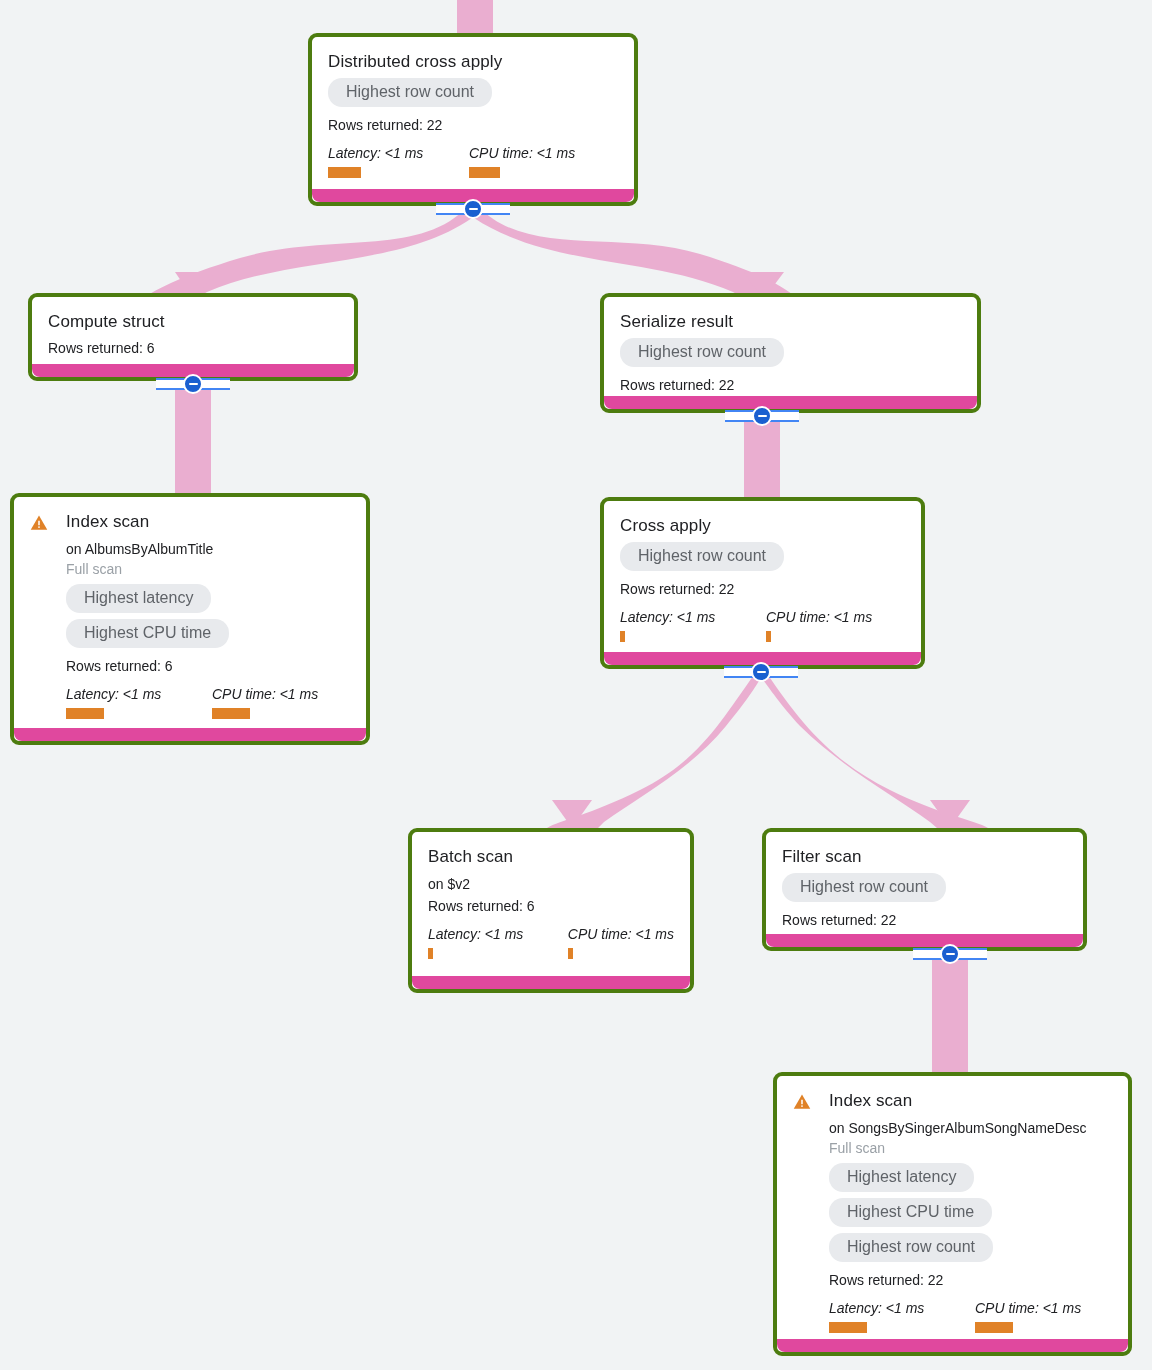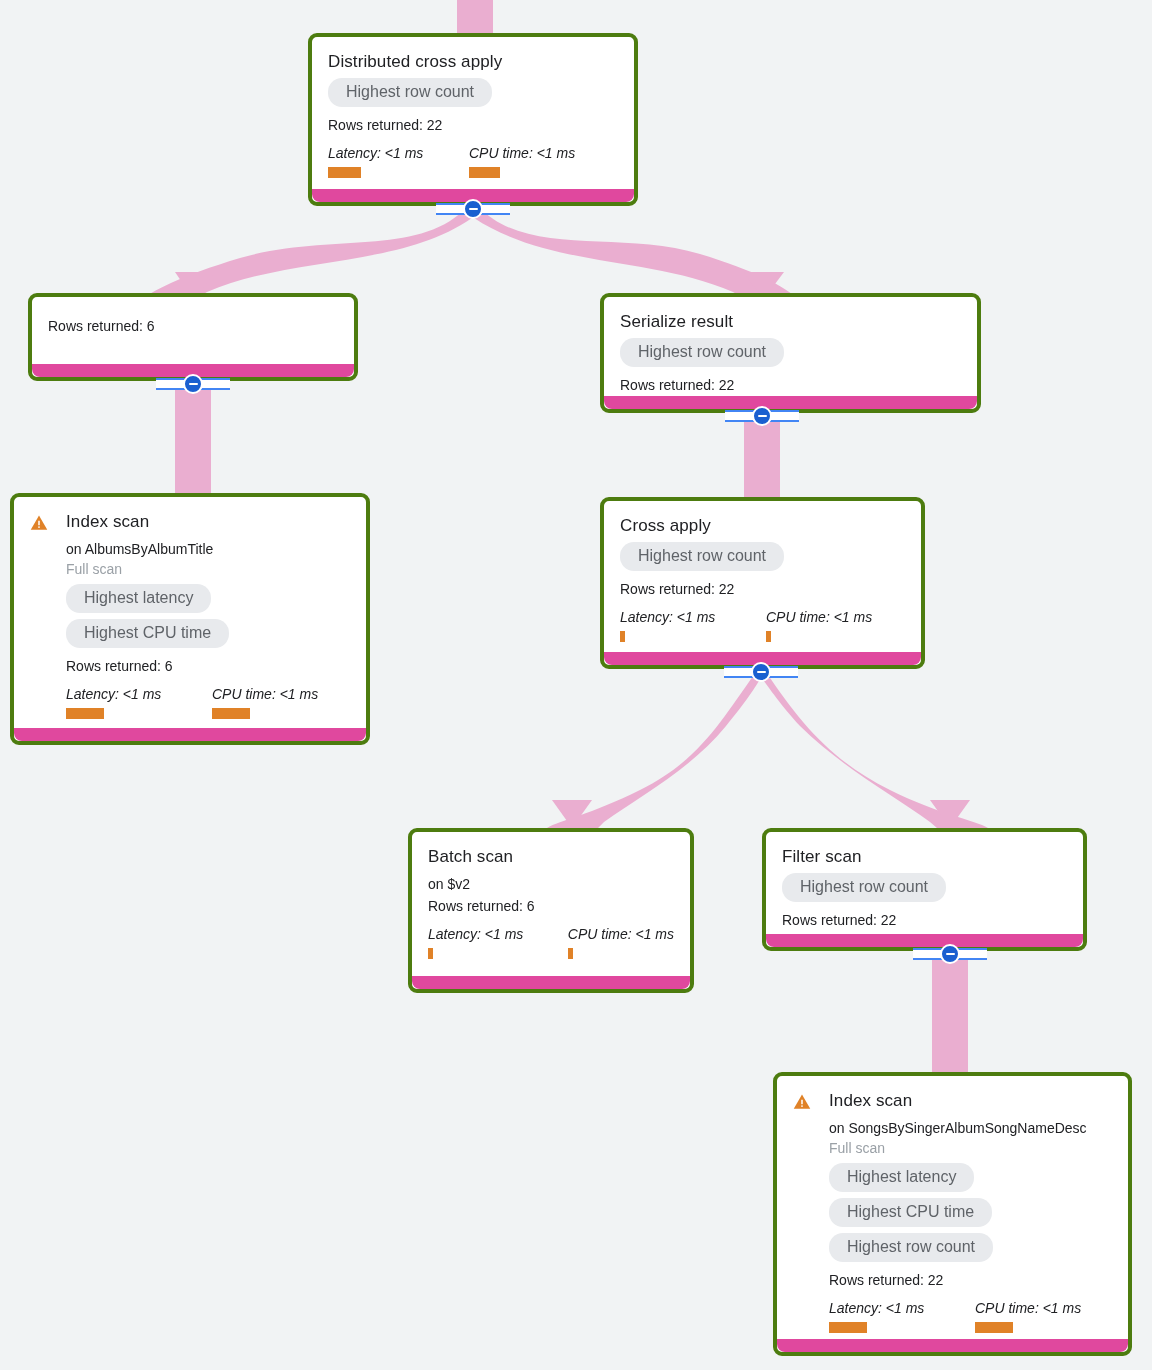--- a/index.html
+++ b/index.html
@@ -275,20 +275,21 @@
     <div class="node-accent"></div>
   </div>
   <div class="collapse-handle" style="left:473px; top:209px;">
     <span class="collapse-rails"></span>
     <span class="collapse-btn"></span>
   </div>
 
   <div class="node" style="left:28px; top:293px; width:330px; height:88px;">
     <div class="node-inner">
       <div class="node-body">
+        <div class="node-title">Compute struct</div>
         <div class="rows-line" style="margin-top:5px;">Rows returned: 6</div>
       </div>
     </div>
     <div class="node-accent"></div>
   </div>
   <div class="collapse-handle" style="left:193px; top:384px;">
     <span class="collapse-rails"></span>
     <span class="collapse-btn"></span>
   </div>
 

